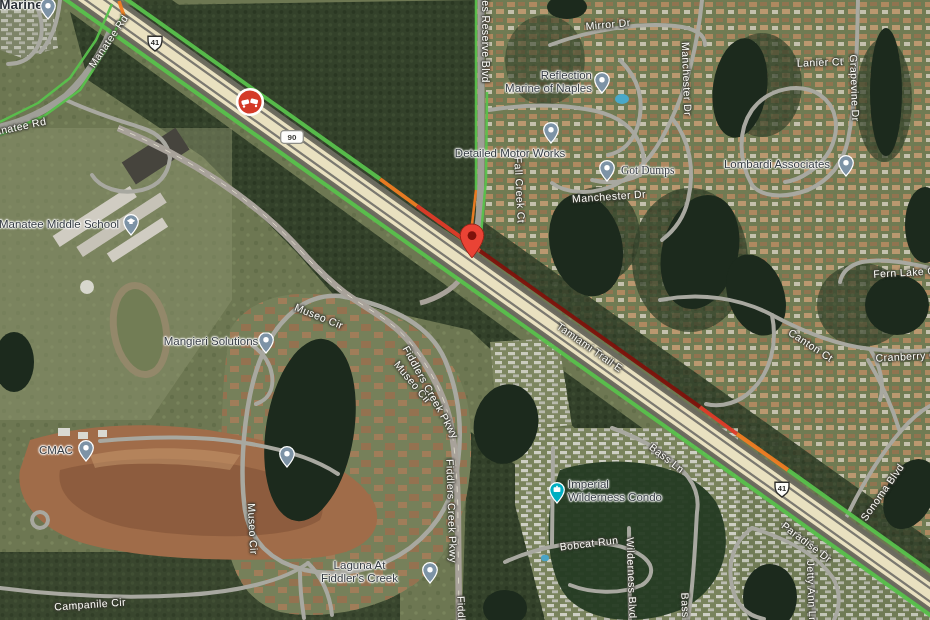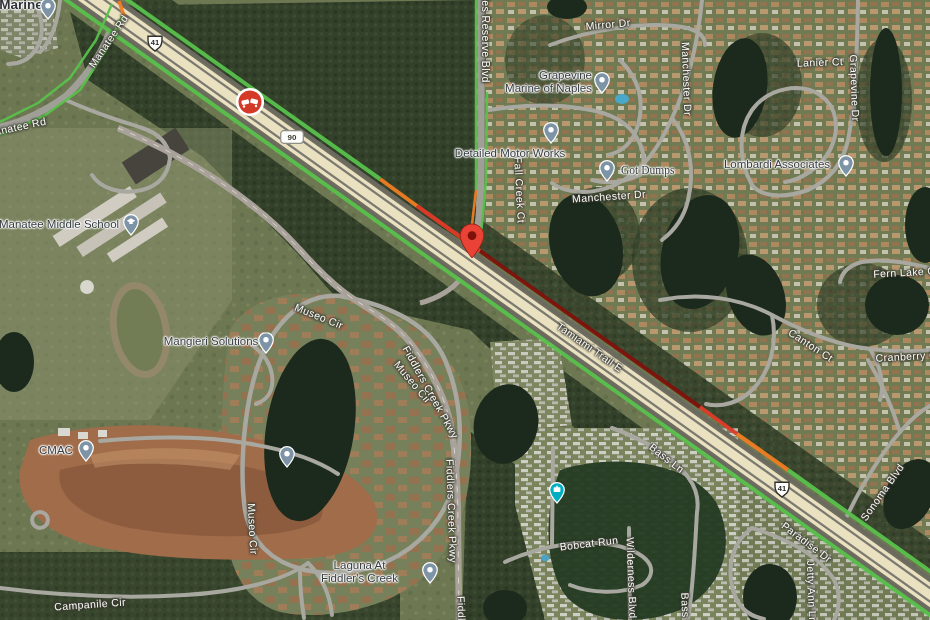--- a/index.html
+++ b/index.html
@@ -221,21 +221,21 @@
       <div class="poi large" style="left: 21px; top: 4px; text-align: center; transform: translate(-50%, -50%);">
         <span class="l2">Marine</span>
       </div>
       <div class="pin" style="left: 40px; top: -2px;">
         <svg width="16" height="22" viewBox="0 0 16 22">
           <path d="M8 0.7 C3.9 0.7 0.7 3.9 0.7 7.8 C0.7 13 8 21 8 21 C8 21 15.3 13 15.3 7.8 C15.3 3.9 12.1 0.7 8 0.7 Z" fill="#7d93a6" stroke="#ffffff" stroke-width="1.2"></path>
           <circle cx="8" cy="7.8" r="2.7" fill="#fff"></circle>
         </svg>
       </div>
       <div class="poi" style="left: 592px; top: 82px; text-align: right; transform: translate(-100%, -50%);">
-        <span class="l2">Grapevine</span>
+        <span class="l2">Reflection</span>
         <span class="l2">Marine of Naples</span>
       </div>
       <div class="pin" style="left: 594px; top: 72px;">
         <svg width="16" height="22" viewBox="0 0 16 22">
           <path d="M8 0.7 C3.9 0.7 0.7 3.9 0.7 7.8 C0.7 13 8 21 8 21 C8 21 15.3 13 15.3 7.8 C15.3 3.9 12.1 0.7 8 0.7 Z" fill="#7d93a6" stroke="#ffffff" stroke-width="1.2"></path>
           <circle cx="8" cy="7.8" r="2.7" fill="#fff"></circle>
         </svg>
       </div>
       <div class="poi" style="left: 510px; top: 153px; text-align: center; transform: translate(-50%, -50%);">
         <span class="l2">Detailed Motor Works</span>
@@ -300,20 +300,24 @@
       </div>
       <div class="poi" style="left: 398px; top: 572px; text-align: center; transform: translate(-100%, -50%);">
         <span class="l2">Laguna At</span>
         <span class="l2">Fiddler's Creek</span>
       </div>
       <div class="pin" style="left: 422px; top: 562px;">
         <svg width="16" height="22" viewBox="0 0 16 22">
           <path d="M8 0.7 C3.9 0.7 0.7 3.9 0.7 7.8 C0.7 13 8 21 8 21 C8 21 15.3 13 15.3 7.8 C15.3 3.9 12.1 0.7 8 0.7 Z" fill="#7d93a6" stroke="#ffffff" stroke-width="1.2"></path>
           <circle cx="8" cy="7.8" r="2.7" fill="#fff"></circle>
         </svg>
+      </div>
+      <div class="poi" style="left: 568px; top: 491px; text-align: left; transform: translate(0px, -50%);">
+        <span class="l2">Imperial</span>
+        <span class="l2">Wilderness Condo</span>
       </div>
       <div class="pin" style="left: 549px; top: 482px;">
         <svg width="16" height="22" viewBox="0 0 16 22">
           <path d="M8 0.7 C3.9 0.7 0.7 3.9 0.7 7.8 C0.7 13 8 21 8 21 C8 21 15.3 13 15.3 7.8 C15.3 3.9 12.1 0.7 8 0.7 Z" fill="#00aec1" stroke="#ffffff" stroke-width="1.2"></path>
           <rect x="4.6" y="5.2" width="6.8" height="4.8" rx="0.8" fill="#fff"></rect>
           <rect x="7.2" y="3.8" width="1.6" height="2" fill="#fff"></rect>
         </svg>
       </div>
       <div class="shield" style="left: 146px; top: 34.5px;">
         <svg width="18" height="17" viewBox="0 0 18 17">

